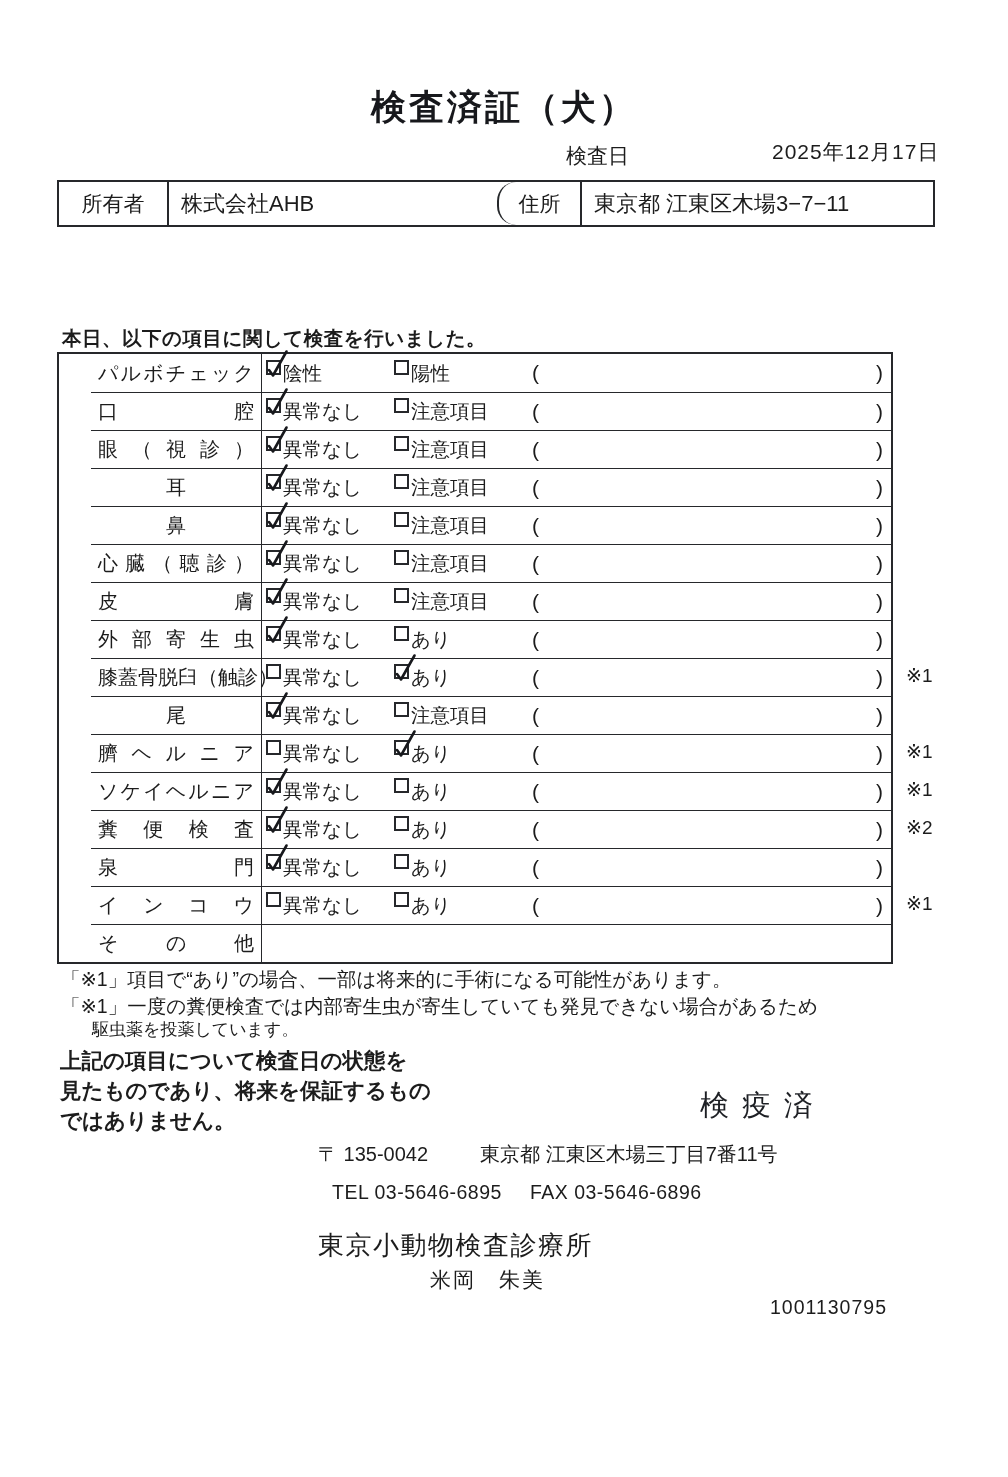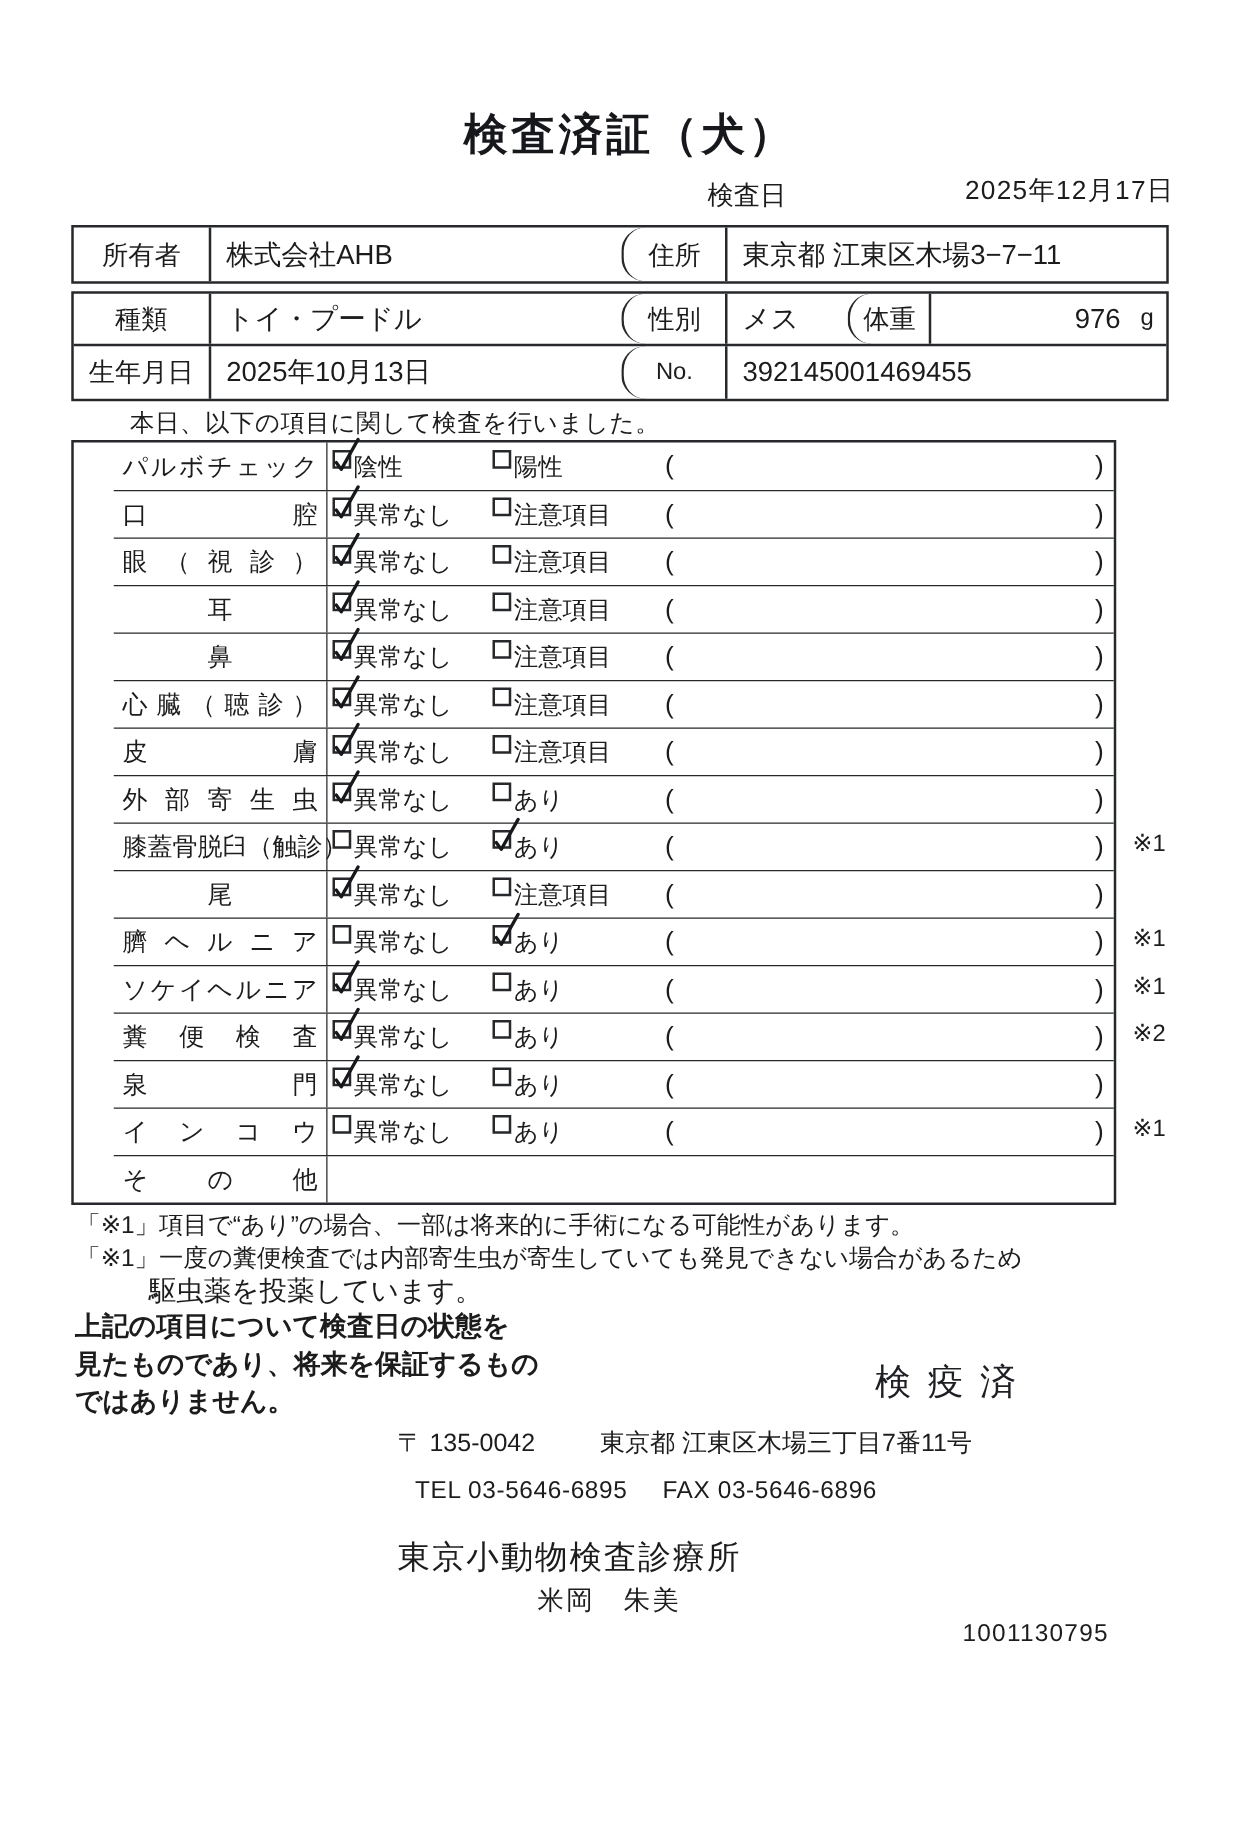--- a/index.html
+++ b/index.html
@@ -30,21 +30,21 @@
   .bl { border-left: 2px solid #26282b; }
   .owner-tbl { top: 180px; height: 47px; }
   .owner-tbl .hrow { grid-template-columns: 108px 330px 83px 1fr; height: 43px; }
   .pet-tbl { top: 233px; height: 88px; }
   .pet-row1 { grid-template-columns: 108px 330px 83px 98px 65px 1fr; height: 42px; border-bottom: 2px solid #26282b; }
   .pet-row2 { grid-template-columns: 108px 330px 83px 1fr; height: 42px; }
   .weight-cell { justify-content: flex-end; padding-right: 10px; font-size: 22px; }
   .weight-cell .unit { margin-left: 16px; font-size: 19px; }
 
   
-  .intro { position: absolute; top: 325px; left: 62px; font-size: 19.5px; font-weight: 400; letter-spacing: 0.5px; margin-left: 42px; }
+  .intro { position: absolute; top: 325px; left: 62px; font-size: 19.5px; font-weight: 700; letter-spacing: 0.5px; }
 
   
   .exam-wrap { position: absolute; top: 352px; left: 57px; width: 905px; }
   .exam-tbl { width: 836px; border: 2px solid #26282b; background: #fff; padding-left: 32px; }
   .erow { display: flex; height: 38px; border-top: 1.6px solid #26282b; }
   .erow:first-child { border-top: none; }
   .ecell-label {
     width: 171px; min-width: 171px; border-right: 1.6px solid #26282b;
     display: flex; align-items: center; padding: 0 7px;
   }
@@ -61,21 +61,21 @@
   .check { position: absolute; left: -4px; top: -13px; width: 26px; height: 30px; overflow: visible; visibility: hidden; }
   .check.on { visibility: visible; }
   .check path { fill: none; stroke: #17181c; stroke-width: 2.6; stroke-linecap: round; stroke-linejoin: round; }
   .popen { position: absolute; left: 270px; font-size: 21px; }
   .pclose { position: absolute; right: 8px; font-size: 21px; }
   .exam-note { position: absolute; left: 849px; font-size: 19px; white-space: nowrap; }
 
   
   .note1 { position: absolute; top: 966px; left: 61px; font-size: 19.5px; }
   .note2 { position: absolute; top: 993px; left: 61px; font-size: 19.5px; }
-  .note2b { position: absolute; top: 1018px; left: 119px; font-size: 22px; }
+  .note2b { position: absolute; top: 1018px; left: 92px; font-size: 17px; }
 
   
   .statement {
     position: absolute; top: 1046px; left: 60px; width: 420px;
     font-size: 21.5px; font-weight: 700; line-height: 30px; white-space: pre-line;
   }
 
   
   .stamp { position: absolute; top: 1086px; left: 700px; font-size: 29px; letter-spacing: 13px; color: #1d1f24; }
 
@@ -98,39 +98,20 @@
 
   <div class="htbl owner-tbl">
     <div class="hrow">
       <div class="hcell lbl">所有者</div>
       <div class="hcell val bl">株式会社AHB</div>
       <div class="hcell lbl bl">住所</div>
       <div class="hcell val bl">東京都 江東区木場3−7−11</div>
     </div>
   </div>
 
-  <div class="htbl pet-tbl">
-    <div class="hrow pet-row1">
-      <div class="hcell lbl">種類</div>
-      <div class="hcell val bl">トイ・プードル</div>
-      <div class="hcell lbl bl">性別</div>
-      <div class="hcell val bl">メス</div>
-      <div class="hcell lbl bl">体重</div>
-      <div class="hcell weight-cell bl">
-        <span>976</span>
-        <span class="unit">g</span>
-      </div>
-    </div>
-    <div class="hrow pet-row2">
-      <div class="hcell lbl">生年月日</div>
-      <div class="hcell val bl">2025年10月13日</div>
-      <div class="hcell lbl bl" style="font-size:19px">No.</div>
-      <div class="hcell val bl">392145001469455</div>
-    </div>
-  </div>
 
   <div class="intro">本日、以下の項目に関して検査を行いました。</div>
 
   <div class="exam-wrap">
     <div class="exam-tbl" id="exam-rows">
   <div class="erow">
     <div class="ecell-label">
       <span class="elabel">パルボチェック</span>
     </div>
     <div class="ecell-content">

